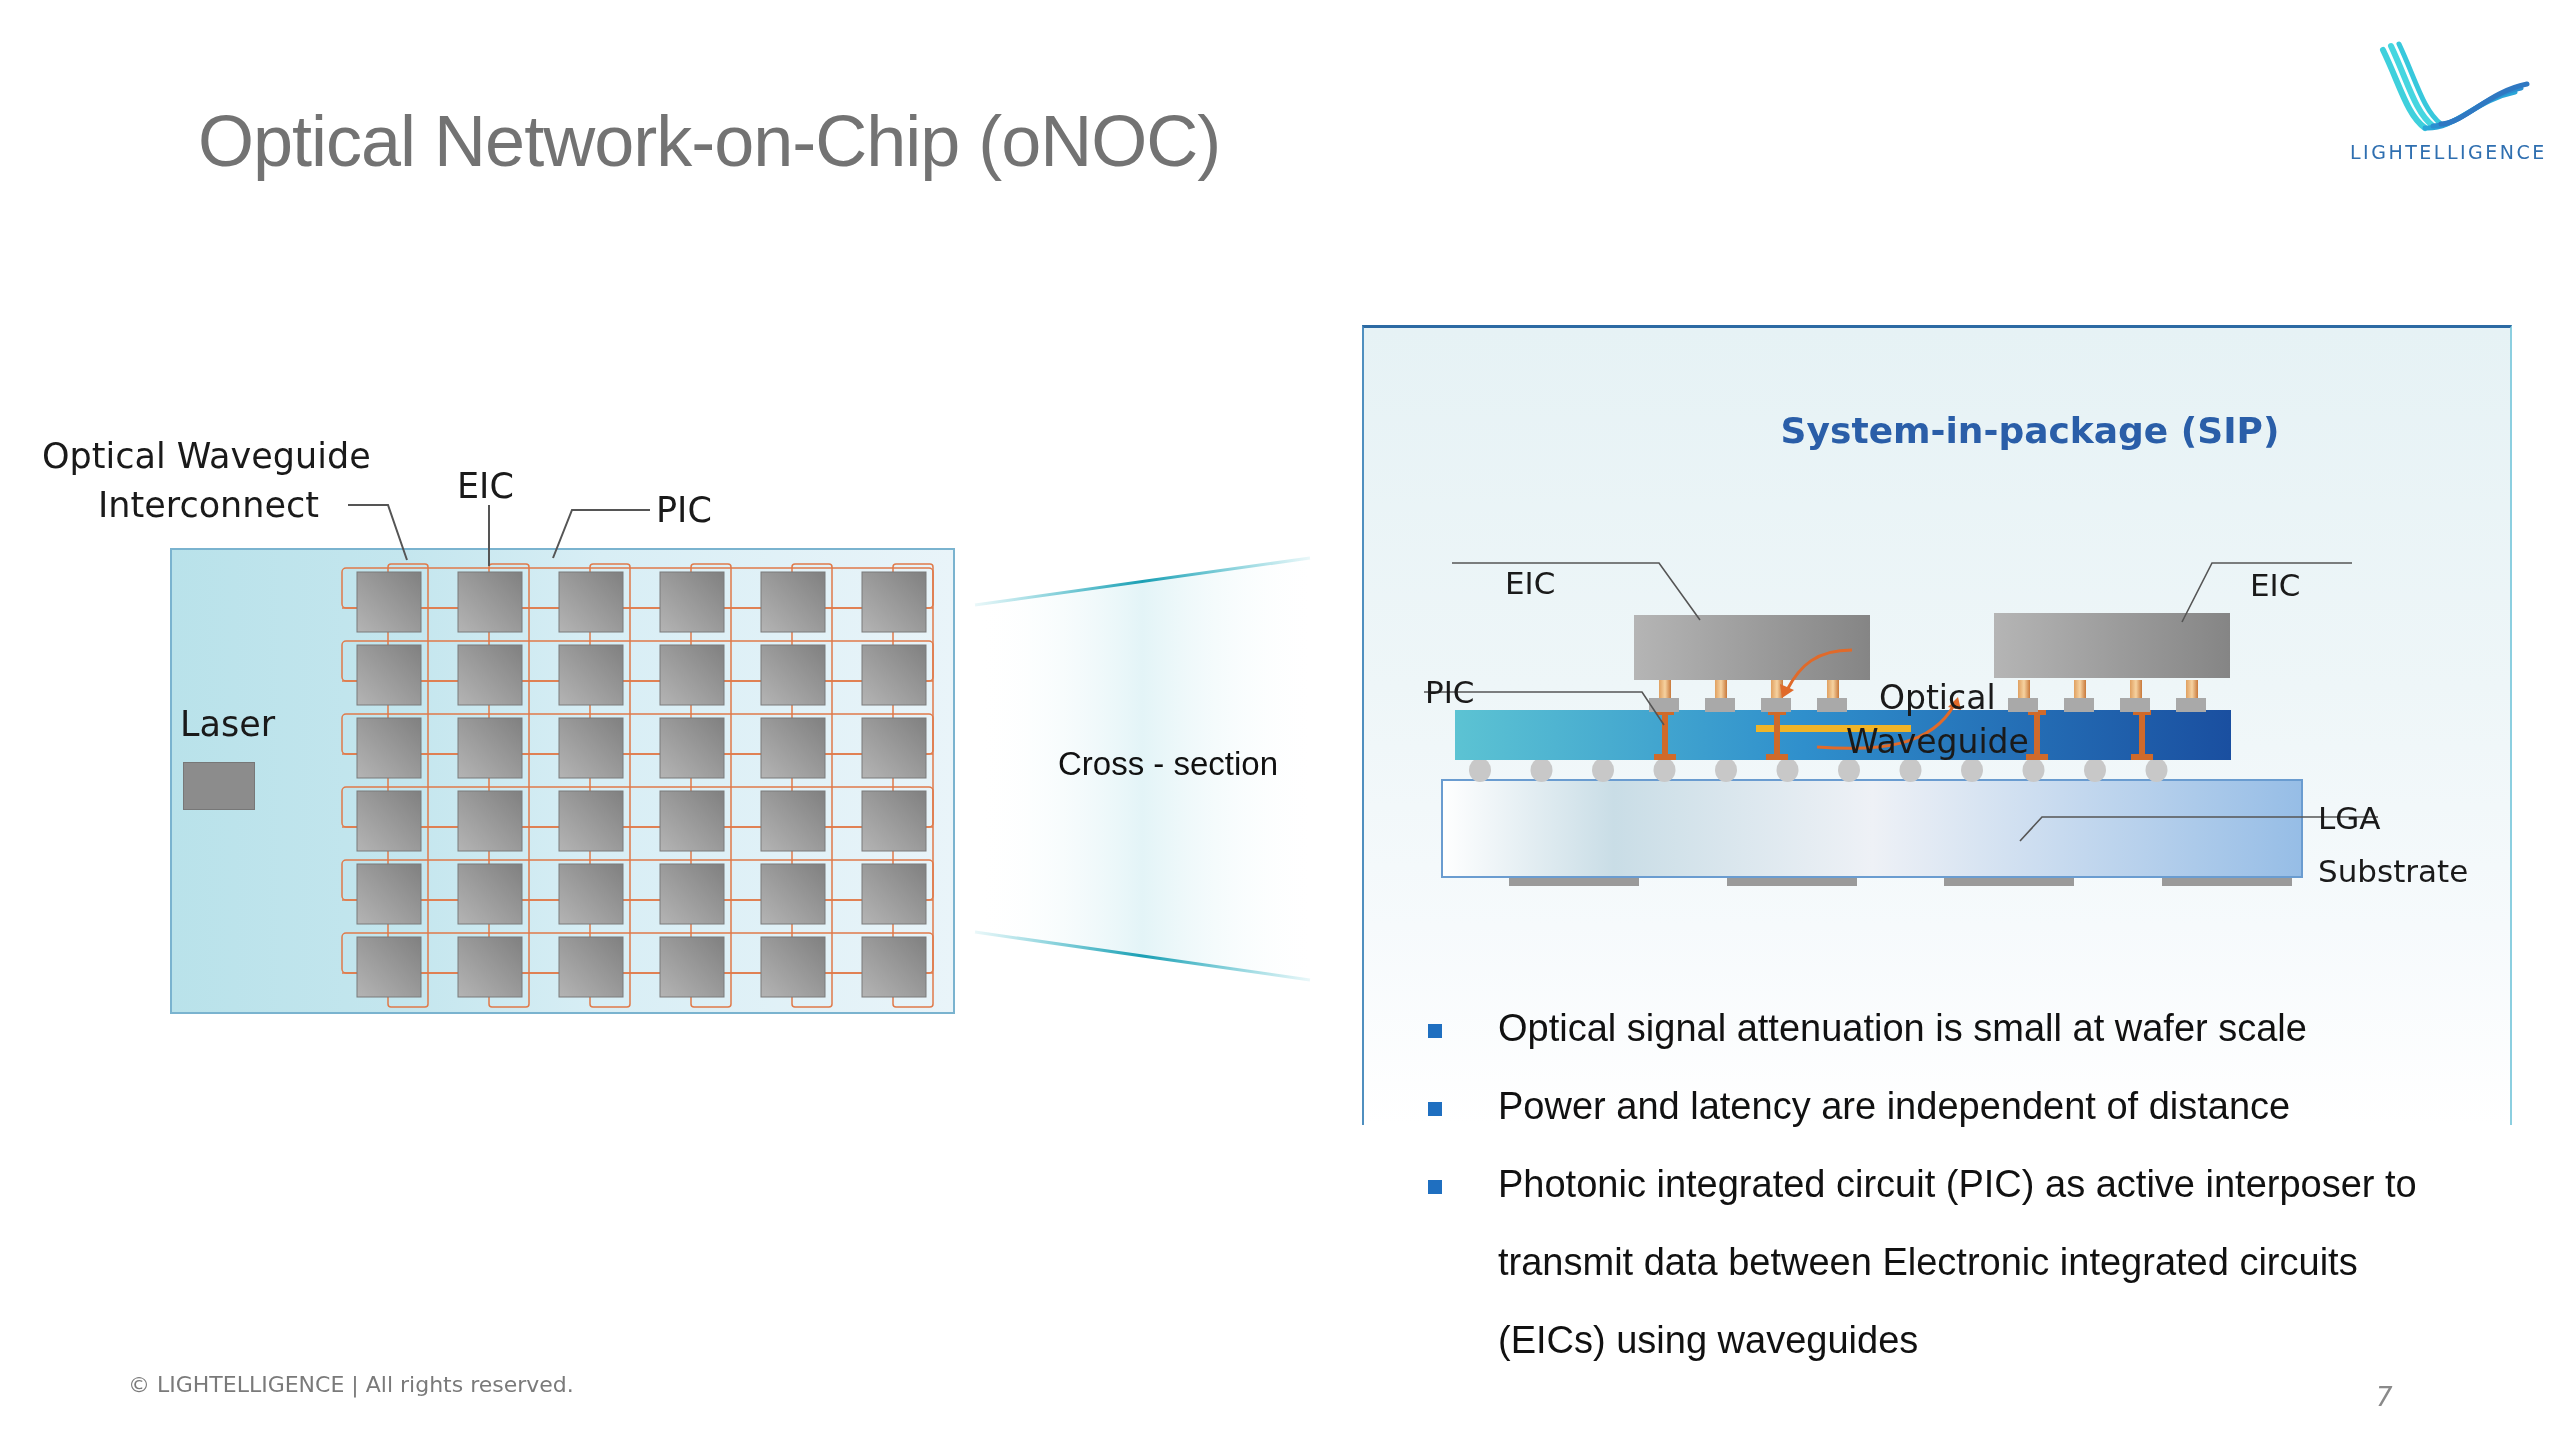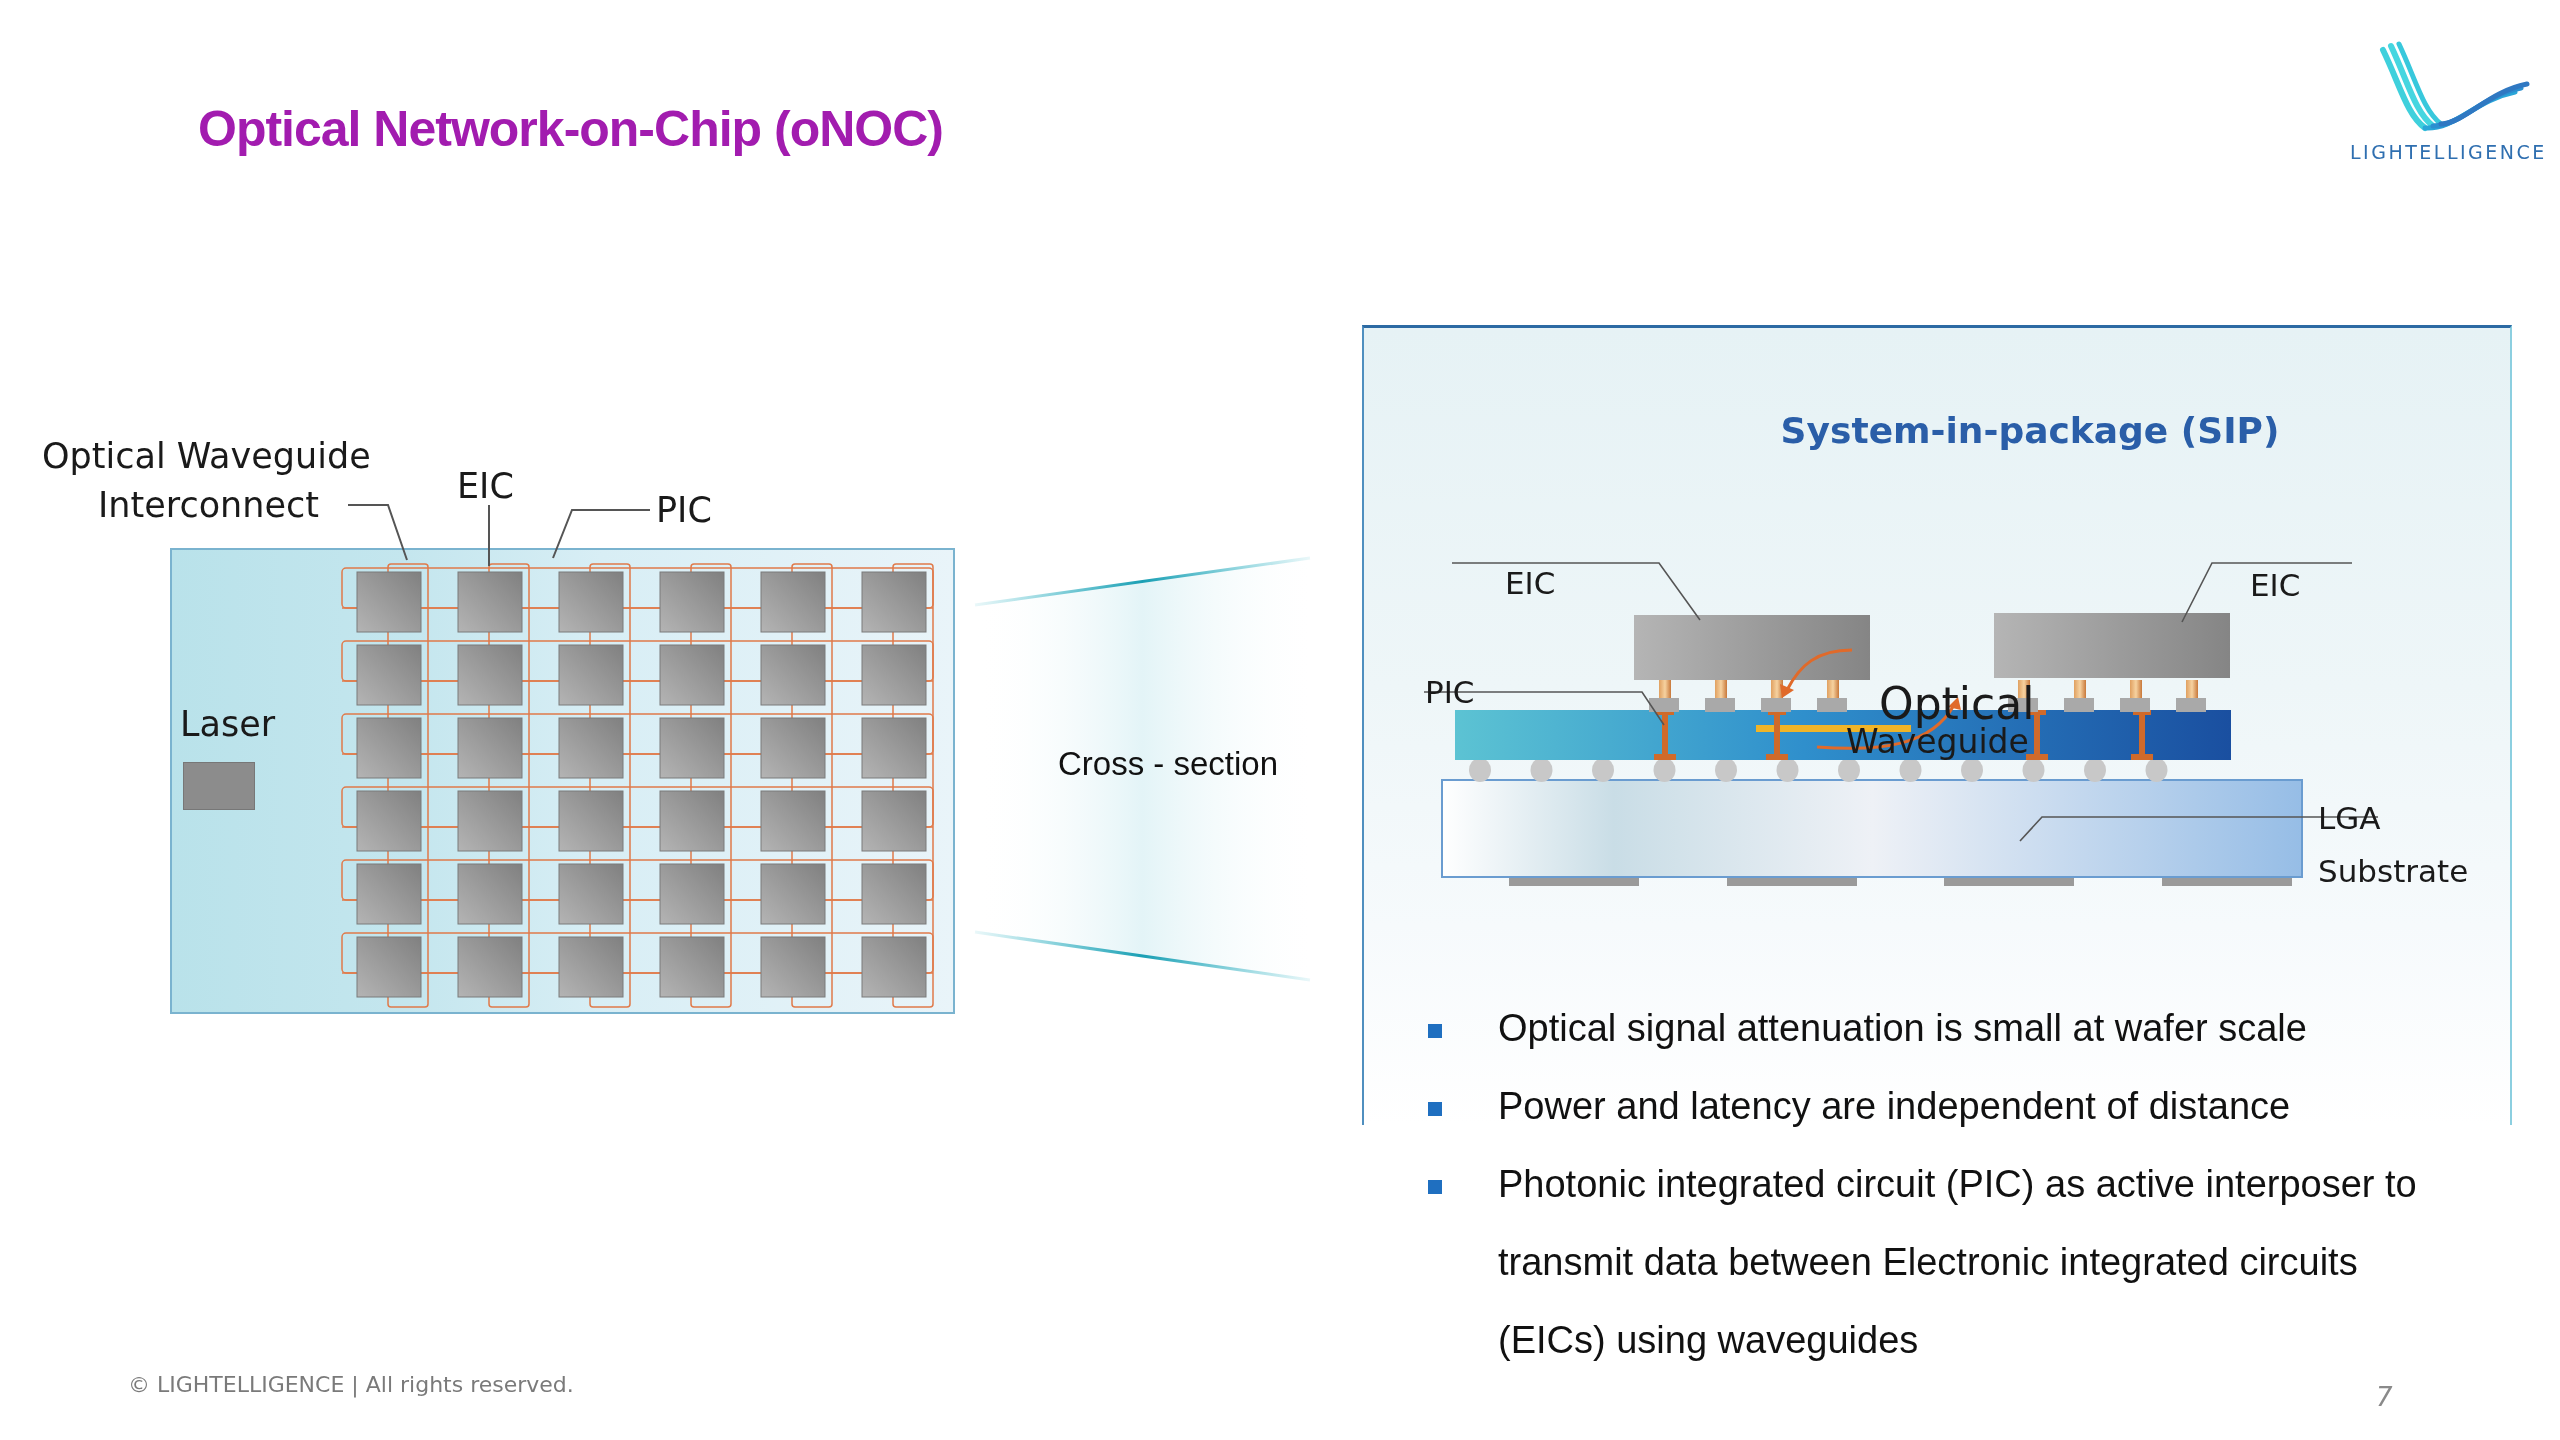--- a/index.html
+++ b/index.html
@@ -1,18 +1,18 @@
 <!DOCTYPE html>
 <html><head>
 <meta charset="utf-8">
 <style>
   html, body { margin:0; padding:0; background:#ffffff; }
   body { width:2560px; height:1440px; position:relative; overflow:hidden; font-family:"Liberation Sans", sans-serif; color:#111; }
   .abs { position:absolute; }
-  #title { left:198px; top:100px; font-size:50px; font-weight:bold; font-family:"Liberation Sans", sans-serif; letter-spacing:-1px; color:#a21caf; white-space:nowrap; }
+  #title { left:198px; top:100px; font-size:72px; font-weight:normal; font-family:"Liberation Sans", sans-serif; letter-spacing:-1px; color:#737373; white-space:nowrap; }
   #logo { left:2345px; top:40px; width:200px; height:130px; }
   #logo-text { left:2350px; top:141px; width:190px; text-align:left; font-size:19px; letter-spacing:2.5px; color:#2f6fb0; font-family:"DejaVu Sans", sans-serif; }
   .lbl { font-family:"DejaVu Sans", sans-serif; font-size:35px; color:#1a1a1a; white-space:nowrap; }
   .sip-lbl { font-family:"DejaVu Sans", sans-serif; font-size:31px; color:#1a1a1a; white-space:nowrap; }
   #board { left:170px; top:548px; width:785px; height:466px; border:2px solid #7ab3cf; box-sizing:border-box;
     background:linear-gradient(90deg,#b9e2ea 0%,#c4e6ee 30%,#d8eef5 55%,#e9f4f9 100%); }
   #laser-chip { left:183px; top:762px; width:70px; height:46px; background:#8c8c8c; border:1px solid #777; }
   #cross-label { left:1058px; top:745px; font-size:33px; color:#111; white-space:nowrap; }
   #fan { left:960px; top:540px; width:400px; height:460px; }
   #sip-panel { left:1362px; top:325px; width:1150px; height:800px; box-sizing:border-box;
@@ -239,21 +239,21 @@
     <polyline points="90,23 297,23 338,80"></polyline>
     <polyline points="990,23 850,23 820,82"></polyline>
     <polyline points="62,152 280,152 302,185"></polyline>
     <polyline points="1016,277 680,277 658,301"></polyline>
   </g>
 </svg>
 
 <div class="abs sip-lbl" style="left:1505px; top:565px;">EIC</div>
 <div class="abs sip-lbl" style="left:2250px; top:567px;">EIC</div>
 <div class="abs sip-lbl" style="left:1425px; top:674px;">PIC</div>
-<div class="abs sip-lbl" style="left:1879px; top:678px; font-size:44px;">Optical</div>
+<div class="abs sip-lbl" style="left:1879px; top:678px; font-size:33px;">Optical</div>
 <div class="abs sip-lbl" style="left:1846px; top:722px; font-size:33px;">Waveguide</div>
 <div class="abs sip-lbl" style="left:2318px; top:800px;">LGA</div>
 <div class="abs sip-lbl" style="left:2318px; top:853px;">Substrate</div>
 
 <div class="abs bullet-mark" style="left:1428px; top:1024px;"></div>
 <div class="abs bullet-text" style="left:1498px; top:1007px;">Optical signal attenuation is small at wafer scale</div>
 
 <div class="abs bullet-mark" style="left:1428px; top:1102px;"></div>
 <div class="abs bullet-text" style="left:1498px; top:1085px;">Power and latency are independent of distance</div>
 

